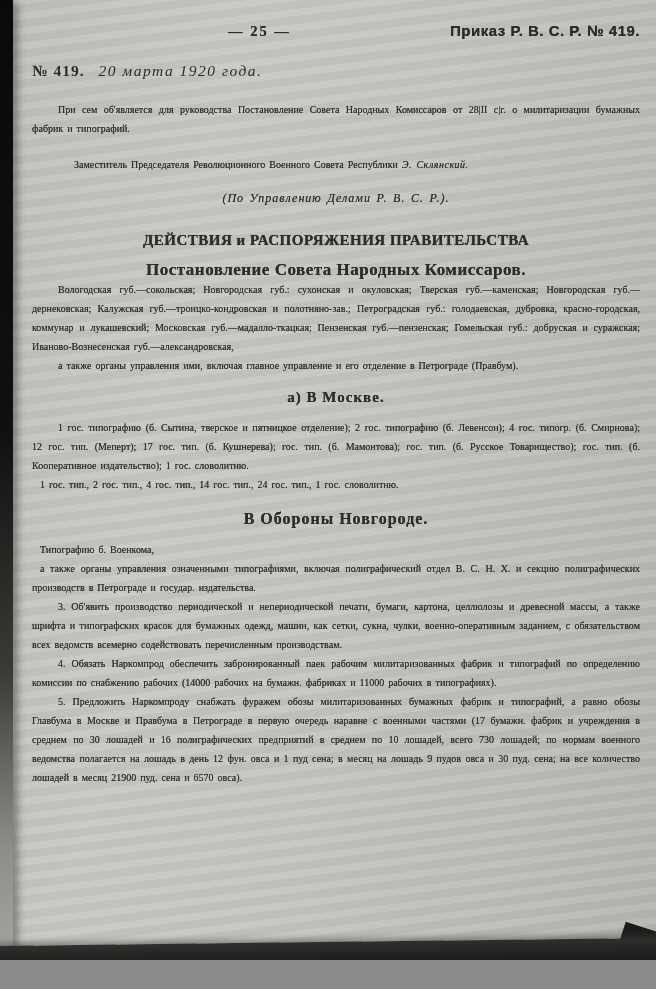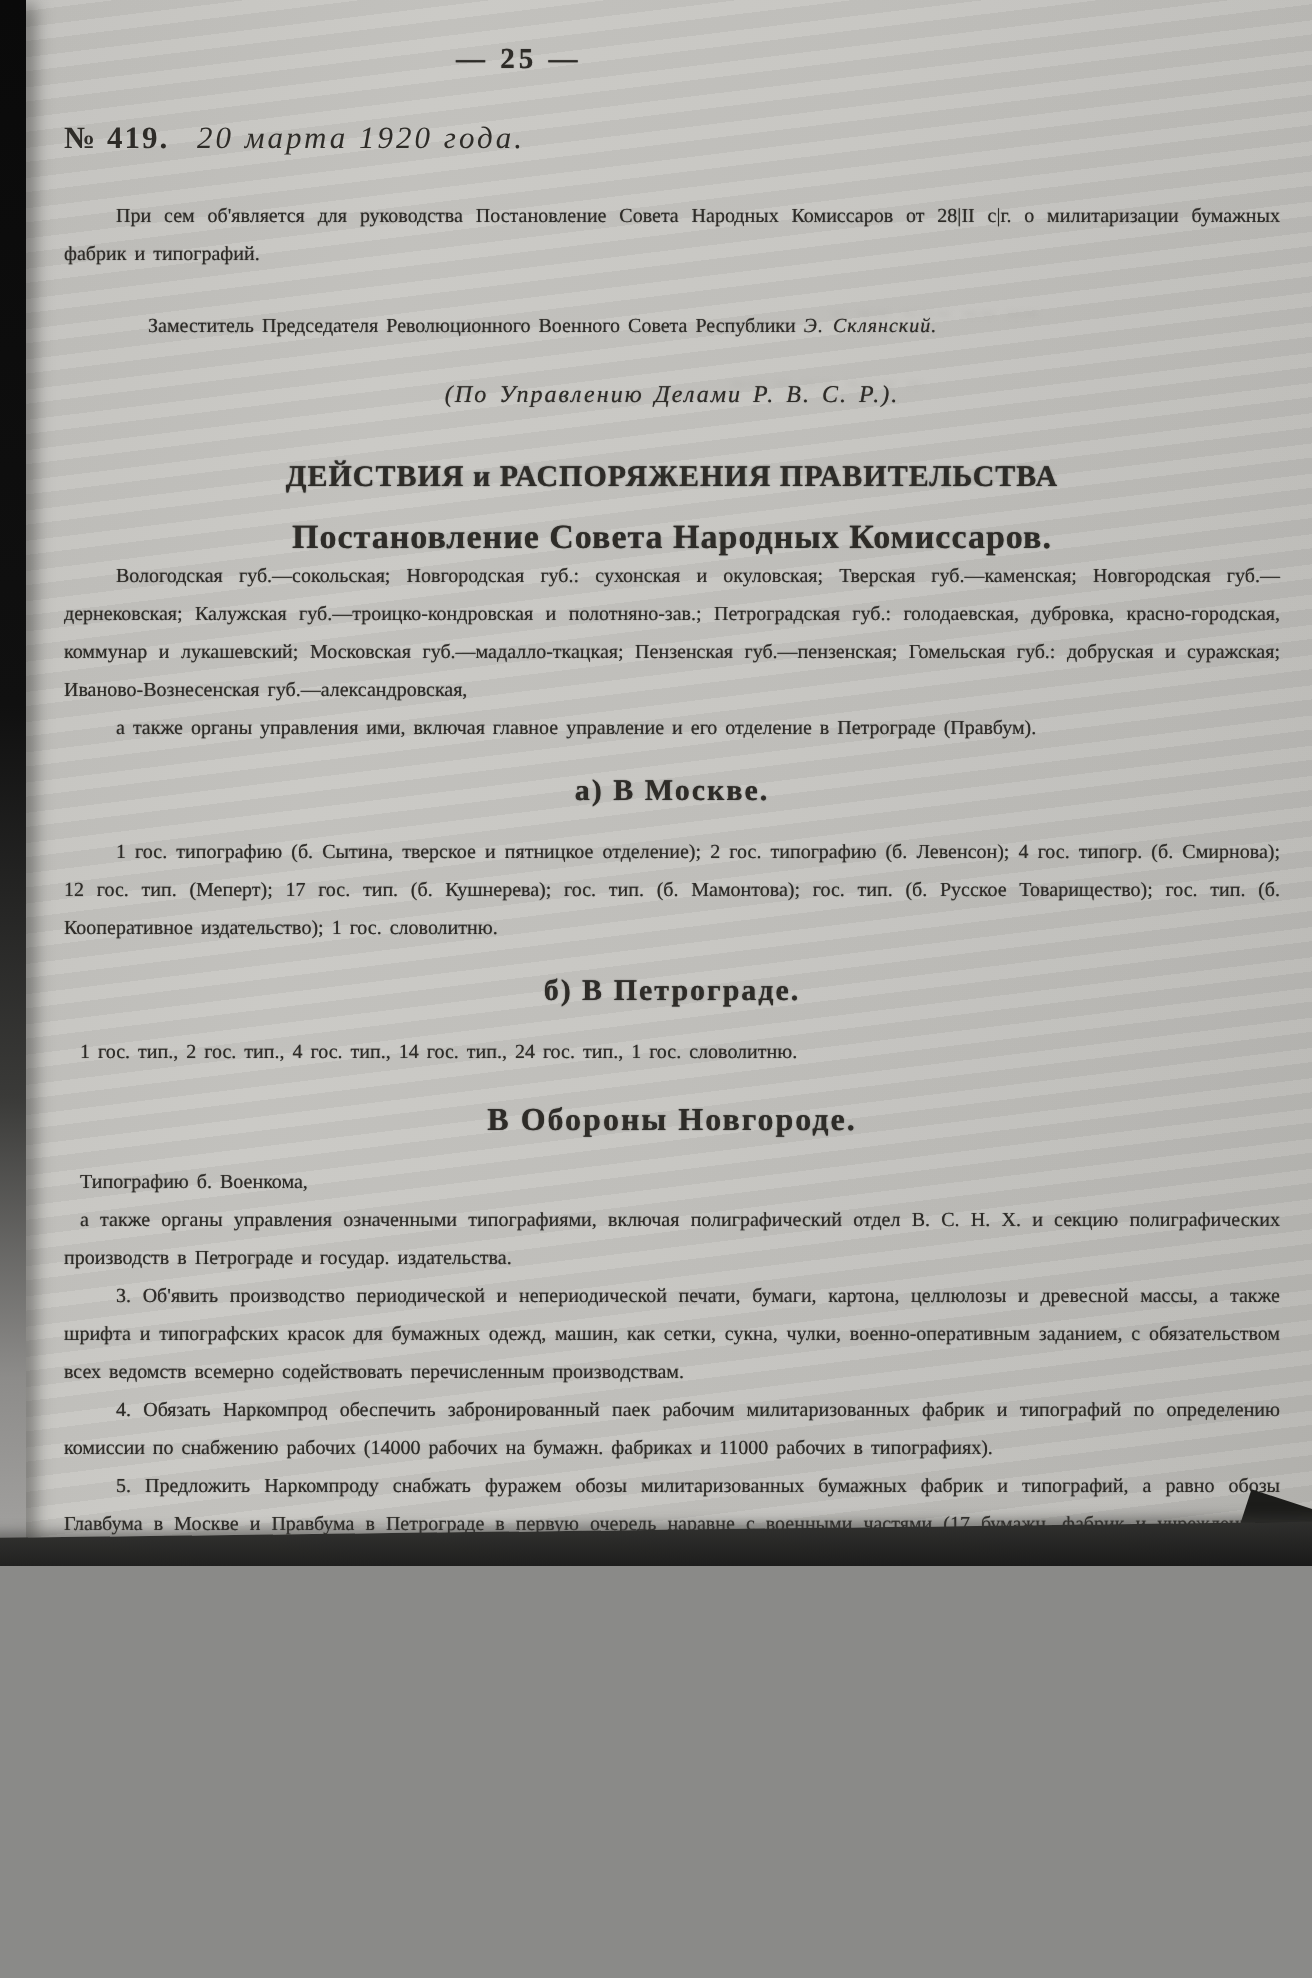--- a/index.html
+++ b/index.html
@@ -4,21 +4,21 @@
 <style>
   html, body { margin: 0; padding: 0; }
   body {
     width: 656px; height: 989px;
     overflow: hidden;
     font-family: "Liberation Serif", "DejaVu Serif", serif;
     background: #8a8a88;
   }
   .scan-page {
     position: relative;
-    width: 656px; height: 783px;
+    width: 656px; height: 960px;
     background:
       repeating-linear-gradient(173deg, rgba(255,255,255,0.04) 0 7px, rgba(0,0,0,0.035) 7px 15px),
       linear-gradient(100deg, #c2c1bd 0%, #c9c8c4 28%, #c6c5c1 55%, #bfbeba 80%, #b7b6b2 100%);
     color: #2e2c28;
     overflow: hidden;
   }
   .content {
     position: relative;
     padding: 22px 16px 0 32px;
     z-index: 3;
@@ -130,20 +130,21 @@
 <div class="scan-page">
 
   <div class="left-scan-edge"></div>
   <div class="ghost g1">~ ~~ ~~~ ~~ ~~</div>
   <div class="ghost g2">~~ ~ ~~ ~~~ ~</div>
 
   <div class="content">
 
     <div class="header-row">
       <span class="page-number">— 25 —</span>
+      <span class="order-header">Приказ Р. В. С. Р. № 419.</span>
     </div>
 
     <div class="order-line">
       <span class="order-no">№ 419.</span>
       <span class="order-date">20 марта 1920 года.</span>
     </div>
 
     <p class="txt ind intro-block">При сем об'является для руководства Постановление Совета Народных Комиссаров от 28|II с|г. о милитаризации бумажных фабрик и типографий.</p>
 
     <p class="txt signature-line"><span>Заместитель Председателя Революционного Военного Совета Республики</span> <span class="sig-name">Э. Склянский.</span></p>
@@ -152,21 +153,20 @@
 
     <div class="main-title">ДЕЙСТВИЯ и РАСПОРЯЖЕНИЯ ПРАВИТЕЛЬСТВА</div>
     <div class="sub-title">Постановление Совета Народных Комиссаров.</div>
 
     <p class="txt ind">Вологодская губ.—сокольская; Новгородская губ.: сухонская и окуловская; Тверская губ.—каменская; Новгородская губ.—дернековская; Калужская губ.—троицко-кондровская и полотняно-зав.; Петроградская губ.: голодаевская, дубровка, красно-городская, коммунар и лукашевский; Московская губ.—мадалло-ткацкая; Пензенская губ.—пензенская; Гомельская губ.: добруская и суражская; Иваново-Вознесенская губ.—александровская,</p>
     <p class="txt ind">а также органы управления ими, включая главное управление и его отделение в Петрограде (Правбум).</p>
 
     <div class="section-heading">а) В Москве.</div>
     <p class="txt ind">1 гос. типографию (б. Сытина, тверское и пятницкое отделение); 2 гос. типографию (б. Левенсон); 4 гос. типогр. (б. Смирнова); 12 гос. тип. (Меперт); 17 гос. тип. (б. Кушнерева); гос. тип. (б. Мамонтова); гос. тип. (б. Русское Товарищество); гос. тип. (б. Кооперативное издательство); 1 гос. словолитню.</p>
 
-    <div class="section-heading">б) В Петрограде.</div>
     <p class="txt small-ind">1 гос. тип., 2 гос. тип., 4 гос. тип., 14 гос. тип., 24 гос. тип., 1 гос. словолитню.</p>
 
     <div class="section-heading nn-heading">В Обороны Новгороде.</div>
     <p class="txt small-ind">Типографию б. Военкома,</p>
     <p class="txt small-ind">а также органы управления означенными типографиями, включая полиграфический отдел В. С. Н. Х. и секцию полиграфических производств в Петрограде и государ. издательства.</p>
 
     <p class="txt ind">3. Об'явить производство периодической и непериодической печати, бумаги, картона, целлюлозы и древесной массы, а также шрифта и типографских красок для бумажных одежд, машин, как сетки, сукна, чулки, военно-оперативным заданием, с обязательством всех ведомств всемерно содействовать перечисленным производствам.</p>
     <p class="txt ind">4. Обязать Наркомпрод обеспечить забронированный паек рабочим милитаризованных фабрик и типографий по определению комиссии по снабжению рабочих (14000 рабочих на бумажн. фабриках и 11000 рабочих в типографиях).</p>
     <p class="txt ind">5. Предложить Наркомпроду снабжать фуражем обозы милитаризованных бумажных фабрик и типографий, а равно обозы Главбума в Москве и Правбума в Петрограде в первую очередь наравне с военными частями (17 бумажн. фабрик и учреждения в среднем по 30 лошадей и 16 полиграфических предприятий в среднем по 10 лошадей, всего 730 лошадей; по нормам военного ведомства полагается на лошадь в день 12 фун. овса и 1 пуд сена; в месяц на лошадь 9 пудов овса и 30 пуд. сена; на все количество лошадей в месяц 21900 пуд. сена и 6570 овса).</p>
 

